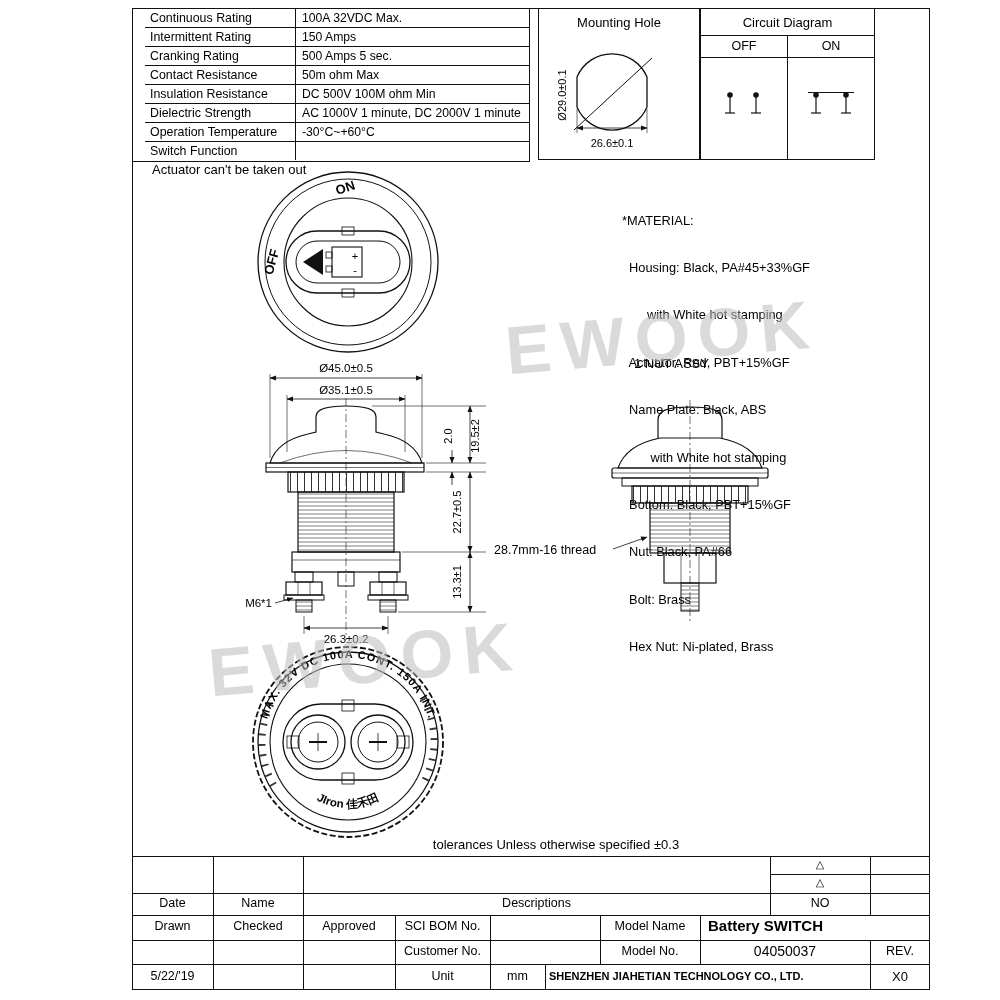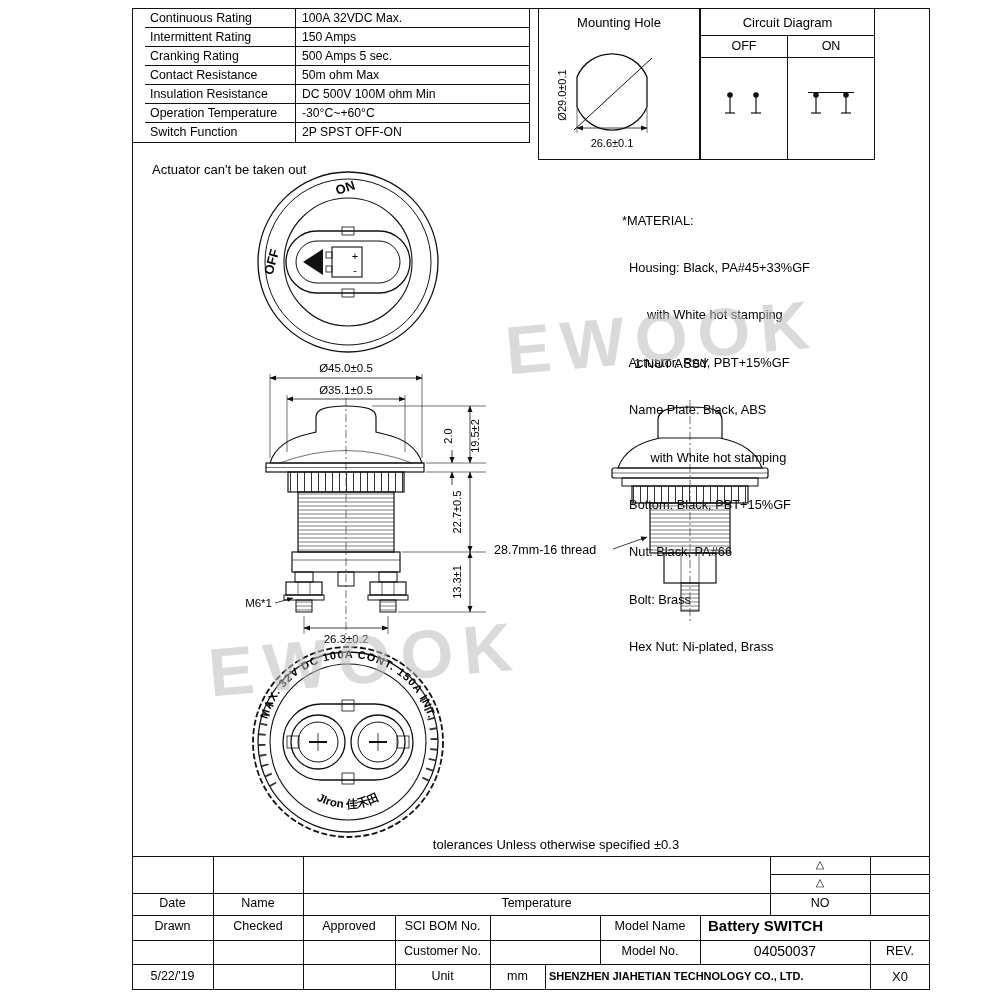--- a/index.html
+++ b/index.html
@@ -3,21 +3,21 @@
 <meta charset="utf-8">
 <style>
   * { margin:0; padding:0; box-sizing:border-box; }
   body { background:#fff; font-family:"Liberation Sans", sans-serif; color:#000; }
   .page { position:relative; width:1000px; height:1000px; background:#fff; overflow:hidden; }
   .sheet-border { position:absolute; left:132px; top:8px; width:798px; height:982px; border:1.5px solid #111; }
 
   
   .spec-table { position:absolute; left:132px; top:8px; width:398px; border:1.2px solid #111; background:#fff;padding-left:12px; }
   .spec-row { display:flex; height:19px; border-bottom:1px solid #111; }
-  .spec-row:last-child { border-bottom:none; }
+  .spec-row:last-child { border-bottom:none;flex-direction:column; }
   .spec-label { width:151px; border-right:1px solid #111; font-size:12.4px; line-height:18px; padding-left:5px; white-space:nowrap; overflow:hidden; }
   .spec-value { flex:1; font-size:12.2px; line-height:18px; padding-left:6px; white-space:nowrap; overflow:hidden; }
 
   
   .mount-box { position:absolute; left:538px; top:8px; width:162px; height:152px; border:1.2px solid #111; }
   .mount-title { text-align:center; font-size:13px; padding-top:6px; }
 
   
   .circ-box { position:absolute; left:700px; top:8px; width:175px; height:152px; border:1.2px solid #111; }
   .circ-title { text-align:center; font-size:13px; height:27px; line-height:27px; border-bottom:1px solid #111; }
@@ -61,20 +61,24 @@
         <div class="spec-label">Cranking Rating</div>
         <div class="spec-value">500 Amps  5 sec.</div>
       </div>
     <div class="spec-row">
         <div class="spec-label">Contact Resistance</div>
         <div class="spec-value">50m ohm Max</div>
       </div>
     <div class="spec-row">
         <div class="spec-label">Insulation Resistance</div>
         <div class="spec-value">DC 500V 100M ohm Min</div>
+      </div>
+    <div class="spec-row">
+        <div class="spec-label">Dielectric Strength</div>
+        <div class="spec-value">AC 1000V 1 minute, DC 2000V 1 minute</div>
       </div>
     <div class="spec-row">
         <div class="spec-label">Operation Temperature</div>
         <div class="spec-value">-30°C~+60°C</div>
       </div>
     <div class="spec-row">
         <div class="spec-label">Switch Function</div>
         <div class="spec-value">2P SPST OFF-ON</div>
       </div>
   </div>
@@ -307,21 +311,21 @@
   <div class="tb-v" style="left:600px; top:915px; height:49px;"></div>
   <div class="tb-v" style="left:700px; top:915px; height:49px;"></div>
   <div class="tb-v" style="left:770px; top:856px; height:59px;"></div>
   <div class="tb-v" style="left:870px; top:856px; height:59px;"></div>
   <div class="tb-v" style="left:870px; top:940px; height:50px;"></div>
 
   <div class="tb-text" style="left:770px; top:858px; width:100px; font-size:11px;">△</div>
   <div class="tb-text" style="left:770px; top:876px; width:100px; font-size:11px;">△</div>
   <div class="tb-text" style="left:132px; top:896px; width:81px;">Date</div>
   <div class="tb-text" style="left:213px; top:896px; width:90px;">Name</div>
-  <div class="tb-text" style="left:303px; top:896px; width:467px;">Temperature</div>
+  <div class="tb-text" style="left:303px; top:896px; width:467px;">Descriptions</div>
   <div class="tb-text" style="left:770px; top:896px; width:100px;">NO</div>
   <div class="tb-text" style="left:132px; top:919px; width:81px;">Drawn</div>
   <div class="tb-text" style="left:213px; top:919px; width:90px;">Checked</div>
   <div class="tb-text" style="left:303px; top:919px; width:92px;">Approved</div>
   <div class="tb-text" style="left:395px; top:919px; width:95px;">SCI BOM No.</div>
   <div class="tb-text" style="left:600px; top:919px; width:100px;">Model Name</div>
   <div class="tb-text tb-left" style="left:700px; top:917px; width:228px; font-size:15px; font-weight:700; padding-left:8px;">Battery SWITCH</div>
   <div class="tb-text" style="left:395px; top:944px; width:95px;">Customer No.</div>
   <div class="tb-text" style="left:600px; top:944px; width:100px;">Model No.</div>
   <div class="tb-text" style="left:700px; top:943px; width:170px; font-size:14px;">04050037</div>

